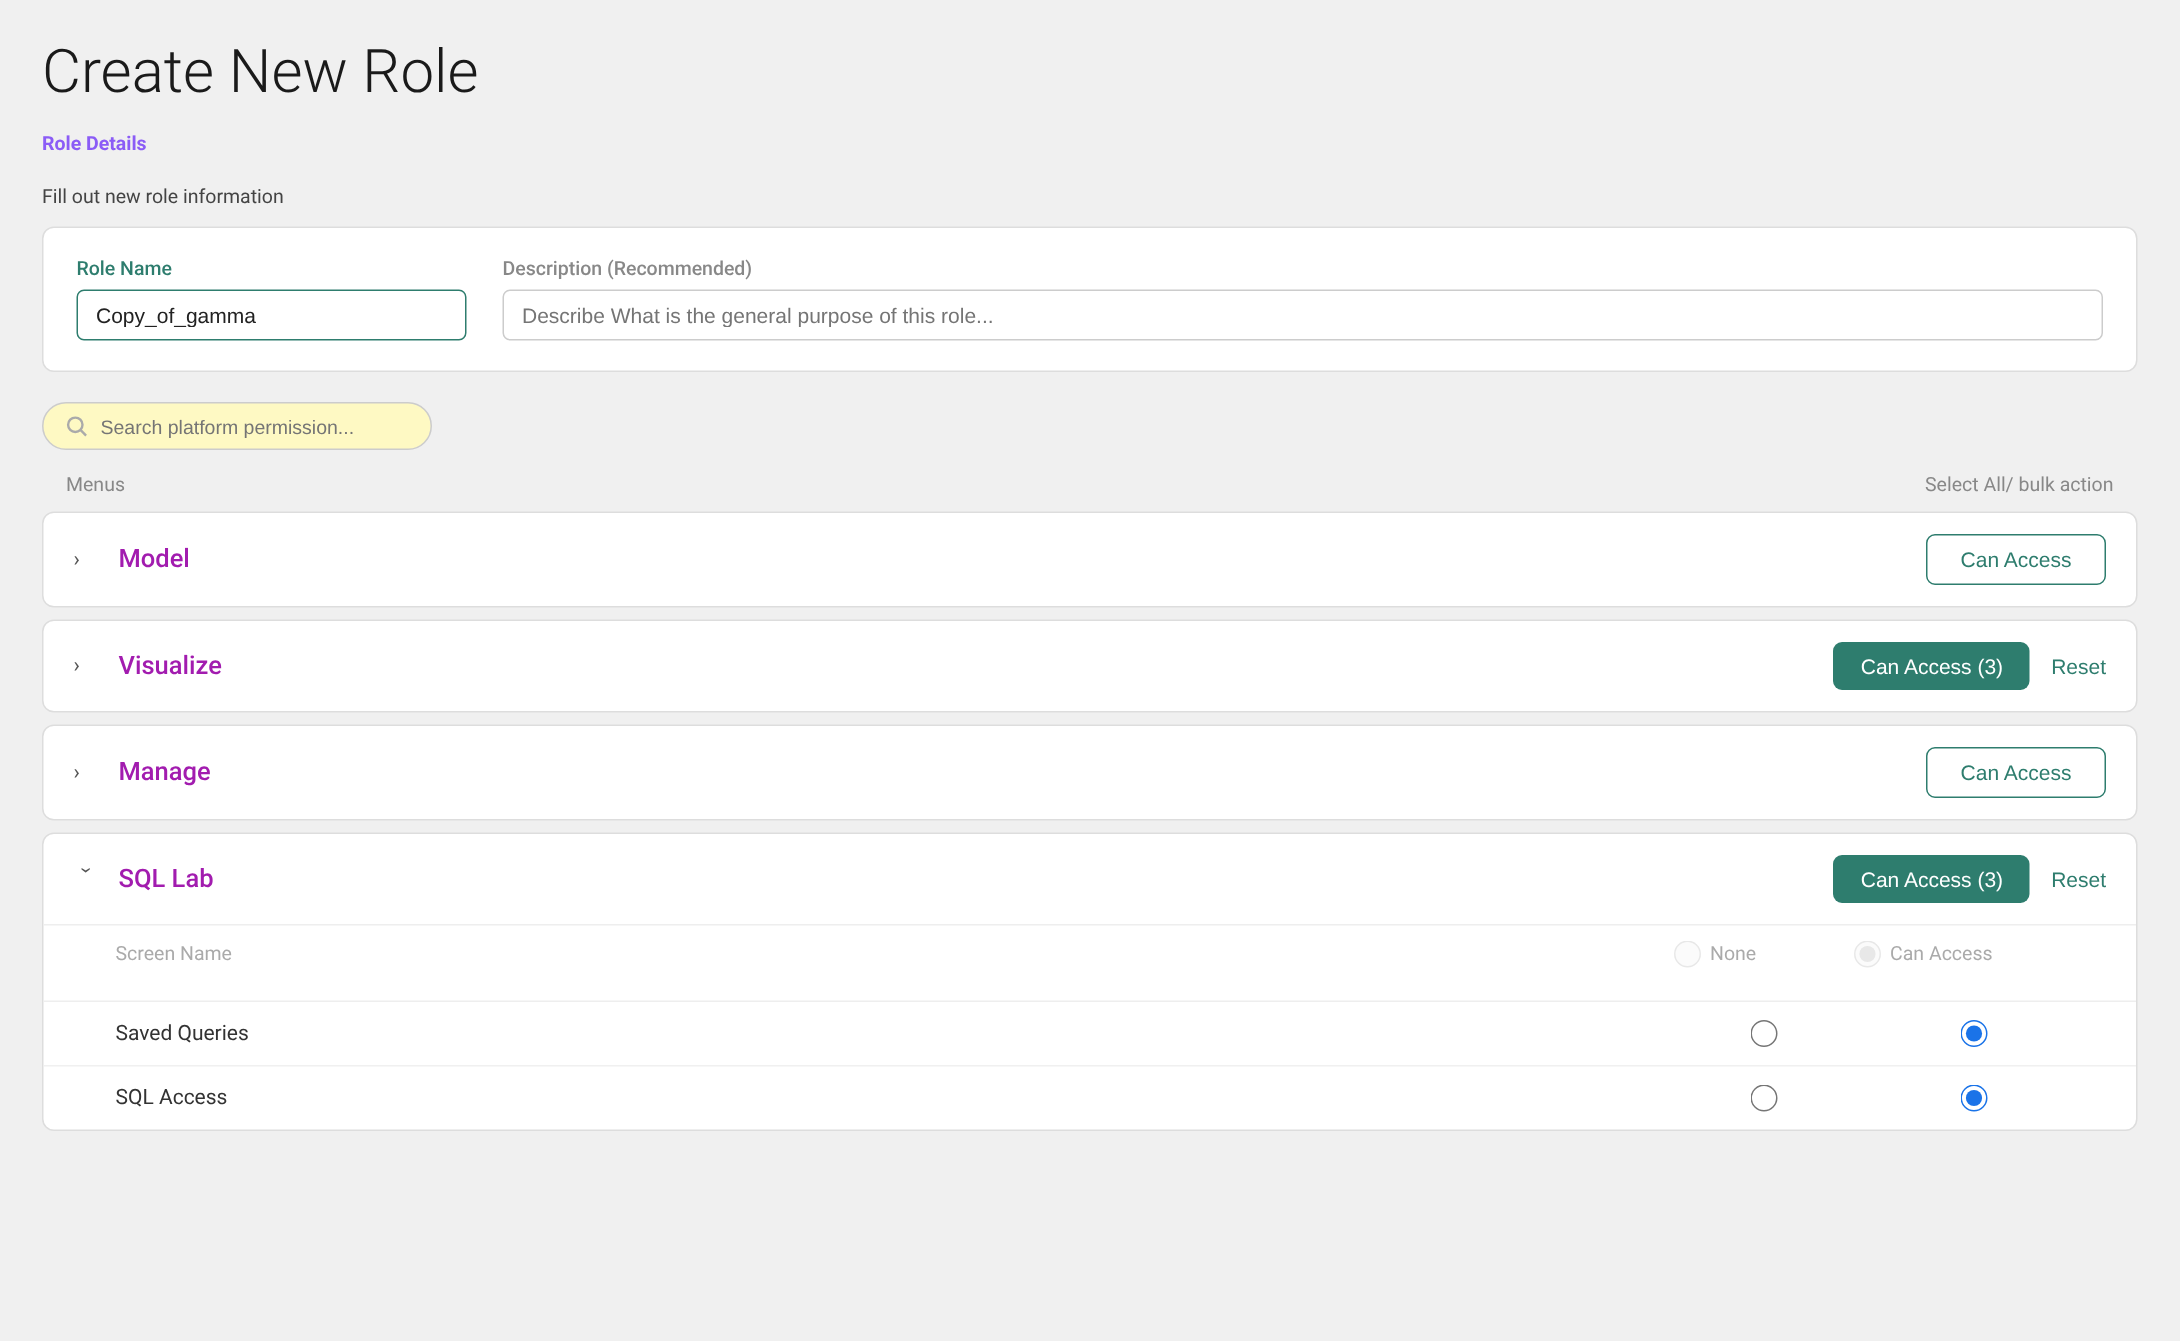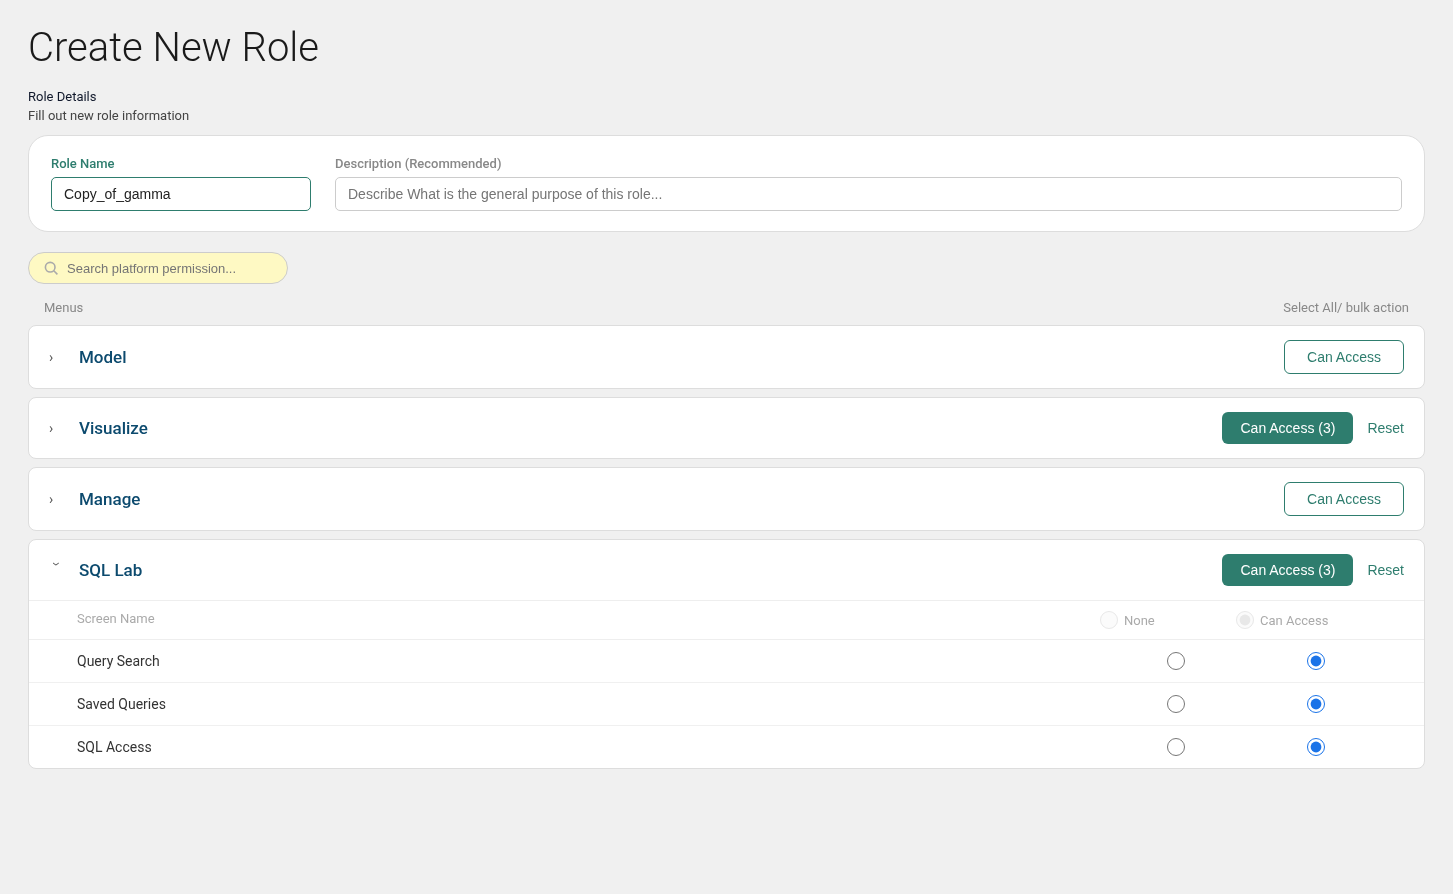--- a/index.html
+++ b/index.html
@@ -11,32 +11,32 @@
       padding: 24px 28px;
     }
     h1 {
       font-size: 40px;
       font-weight: 300;
       color: #1a1a1a;
       margin-bottom: 18px;
     }
     .section-label {
       font-size: 13px;
-      font-weight: 400;
-      color: #0f172a;
-      margin-bottom: 4px;
+      font-weight: 700;
+      color: #8b5cf6;
+      margin-bottom: 20px;
     }
     .section-sublabel {
       font-size: 13px;
       color: #444;
       margin-bottom: 12px;
     }
     .card {
       background: #fff;
-      border-radius: 20px;
+      border-radius: 8px;
       border: 1px solid #ddd;
       padding: 20px 22px;
       margin-bottom: 20px;
     }
     .role-form {
       display: flex;
       gap: 24px;
     }
     .form-group {
       display: flex;
@@ -144,21 +144,21 @@
     .chevron {
       font-size: 14px;
       color: #555;
       user-select: none;
       display: inline-block;
       width: 16px;
     }
     .menu-name {
       font-size: 17px;
       font-weight: 500;
-      color: #0c4a6e;
+      color: #a21caf;
     }
     .permission-row-right {
       display: flex;
       align-items: center;
       gap: 14px;
     }
     .btn-can-access {
       border: 1.5px solid #2e7d6e;
       color: #2e7d6e;
       background: #fff;
@@ -185,23 +185,24 @@
       font-size: 14px;
       cursor: pointer;
       font-weight: 500;
     }
     
     .permission-row-expanded {
       border-top: 1px solid #eee;
     }
     .sub-header {
       display: flex;
-      padding: 10px 28px 10px 48px;
+      align-items: center;
+      padding: 10px 28px 22px 48px;
       border-bottom: 1px solid #eee;
-      gap: 16px;
+      gap: 0;
     }
     .sub-col-screen {
       flex: 1;
       font-size: 13px;
       color: #aaa;
     }
     .sub-col-none {
       width: 120px;
       text-align: center;
       font-size: 13px;
@@ -348,29 +349,20 @@
         <div class="sub-col-none header-radio-group">
           <input type="radio" name="header-radio" disabled="" style="opacity: 0.5;">
           <span>None</span>
         </div>
         <div class="sub-col-access header-radio-group">
           <input type="radio" name="header-radio" checked="" disabled="" style="opacity: 0.5;">
           <span>Can Access</span>
         </div>
       </div>
 
-      <div class="sub-row">
-        <span class="sub-screen-name">Query Search</span>
-        <div class="sub-radio-none">
-          <input type="radio" name="query-search-radio" style="">
-        </div>
-        <div class="sub-radio-access">
-          <input type="radio" name="query-search-radio" checked="" style="">
-        </div>
-      </div>
 
       <div class="sub-row">
         <span class="sub-screen-name">Saved Queries</span>
         <div class="sub-radio-none">
           <input type="radio" name="saved-queries-radio" style="">
         </div>
         <div class="sub-radio-access">
           <input type="radio" name="saved-queries-radio" checked="" style="">
         </div>
       </div>

